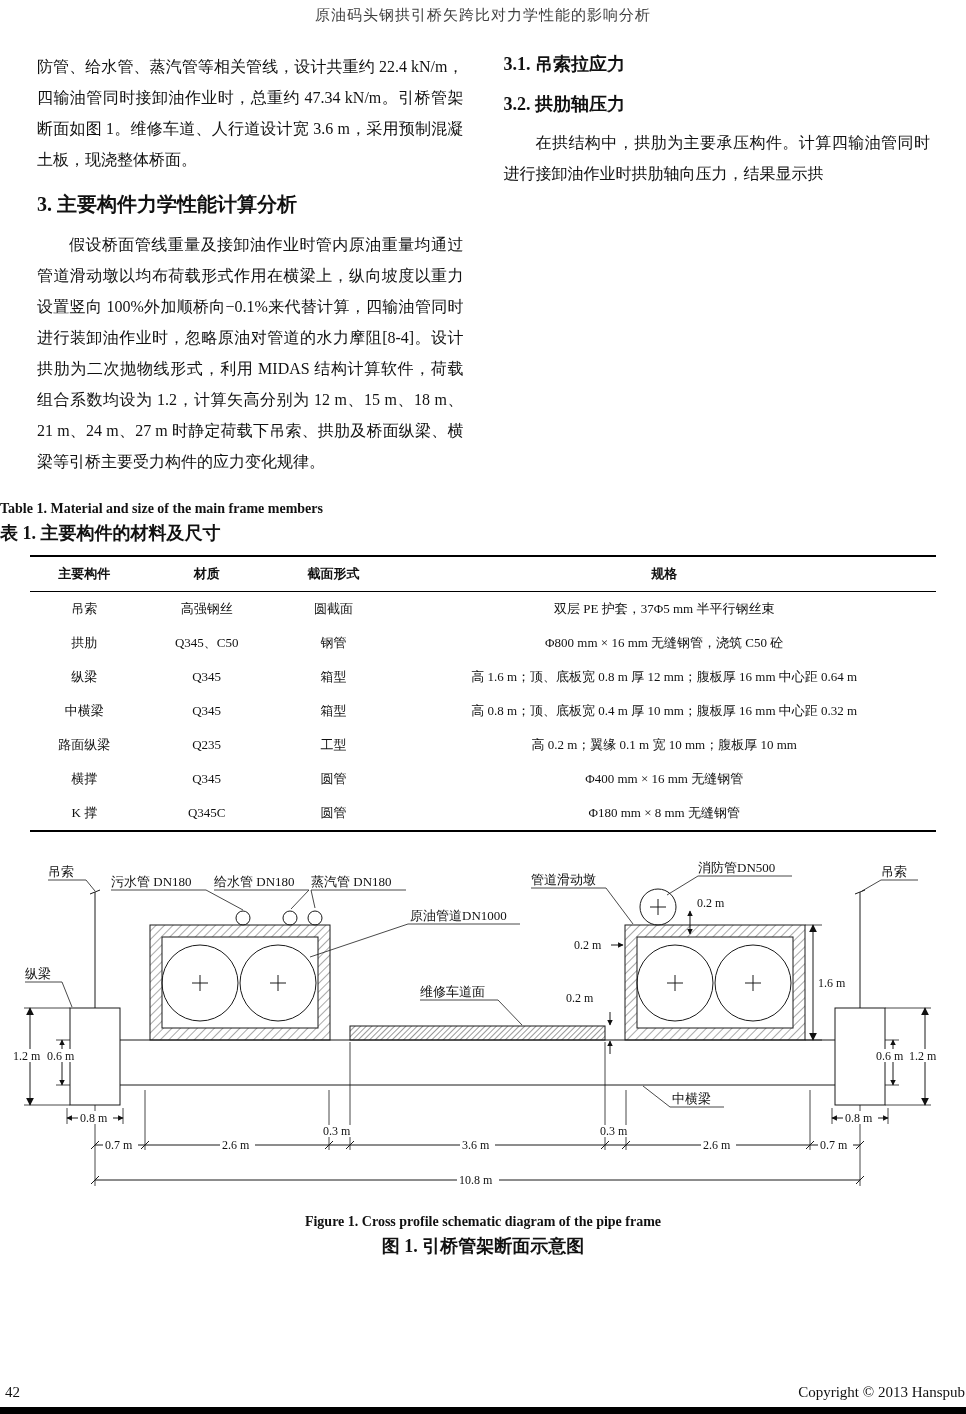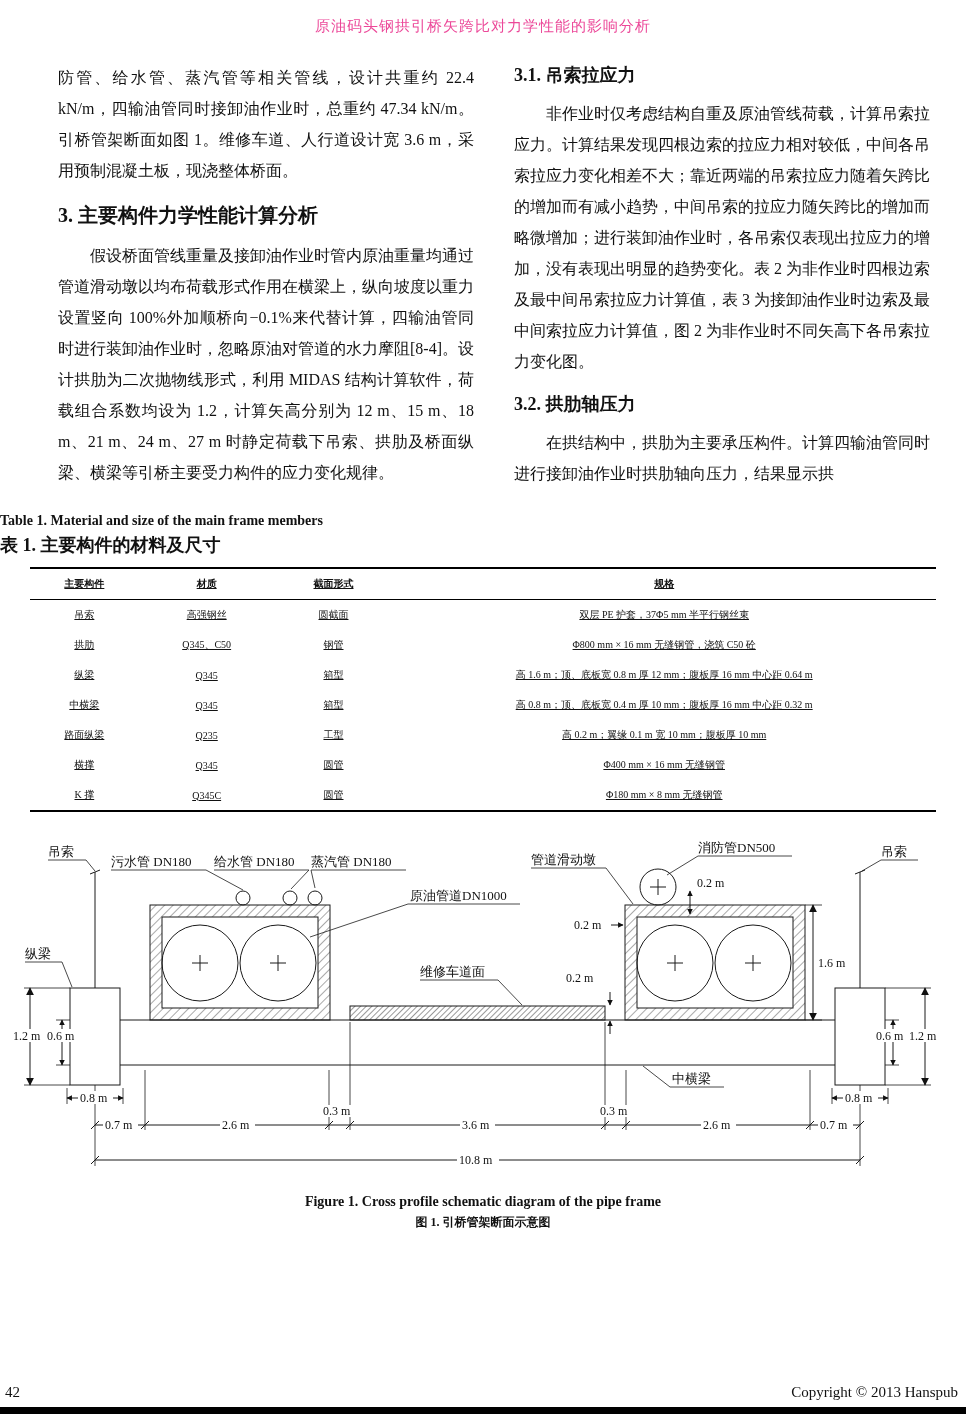--- a/index.html
+++ b/index.html
@@ -1,63 +1,62 @@
 <!DOCTYPE html>
 <html><head>
 <meta charset="utf-8">
 <style>
   html,body{margin:0;padding:0;background:#888;}
   .page{
     position:relative;width:966px;height:1414px;margin:0 auto;background:#fff;
     font-family:"Liberation Serif","DejaVu Serif",serif;color:#111;overflow:hidden;
   }
-  .hdr{padding-top:17px;text-align:center;font-size:15px;color:#ec4899;letter-spacing:1px;}
-  .cols{display:flex;gap:40px;padding:26px 36px 0 58px;justify-content:space-between;}
+  .hdr{padding-top:6px;text-align:center;font-size:15px;color:#404040;letter-spacing:1px;}
+  .cols{display:flex;gap:40px;padding:26px 36px 0 37px;justify-content:space-between;}
   .col{flex:1;min-width:0;font-size:16px;line-height:31px;text-align:justify;}
   .col p{margin:0;}
   .indent{text-indent:2em;}
   .h-sec{font-size:20px;font-weight:bold;margin:15px 0 11px;text-align:left;line-height:28px;}
   .h-sub{font-size:18px;font-weight:bold;margin:0 0 10px;text-align:left;line-height:26px;}
   .h-sub2{font-size:18px;font-weight:bold;margin:14px 0 10px;text-align:left;line-height:26px;}
   .tbl-cap{margin-top:24px;text-align:left;font-weight:bold;}
   .tbl-cap .en{font-size:14px;}
   .tbl-cap .zh{font-size:18px;margin-top:4px;}
   table.mat{
     width:906px;margin:10px auto 9px;border-collapse:collapse;
-    border-top:2px solid #000;border-bottom:2px solid #000;font-size:10px;text-decoration:underline;
+    border-top:2px solid #000;border-bottom:2px solid #000;font-size:13px;
   }
   table.mat th{border-bottom:1px solid #000;padding:8px 4px;font-weight:bold;text-align:center;}
   table.mat td{padding:8px 4px;text-align:center;}
   .fig-wrap{margin:18px 0 0 10px;}
   .fig-cap{margin-top:10px;text-align:center;font-weight:bold;}
   .fig-cap .en{font-size:14px;}
-  .fig-cap .zh{font-size:12px;margin-top:4px;}
+  .fig-cap .zh{font-size:18px;margin-top:4px;}
   svg text{font-family:"Liberation Serif","DejaVu Serif",serif;fill:#111;}
   .lbl{font-size:13px;}
   .dim{font-size:12px;}
   .footer{position:absolute;left:0;right:0;bottom:13px;display:flex;justify-content:space-between;
-    padding:0 8px 0 5px;font-size:15px;}
+    padding:0 1px 0 5px;font-size:15px;}
   .bottom-bar{position:absolute;left:0;bottom:0;width:100%;height:7px;background:#000;}
 </style>
 </head>
 <body>
 
 <div class="page">
 
   <div class="hdr">原油码头钢拱引桥矢跨比对力学性能的影响分析</div>
 
   <div class="cols">
     <div class="col">
       <p>防管、给水管、蒸汽管等相关管线，设计共重约 22.4 kN/m，四输油管同时接卸油作业时，总重约 47.34 kN/m。引桥管架断面如图 1。维修车道、人行道设计宽 3.6 m，采用预制混凝土板，现浇整体桥面。</p>
       <div class="h-sec">3. 主要构件力学性能计算分析</div>
       <p class="indent">假设桥面管线重量及接卸油作业时管内原油重量均通过管道滑动墩以均布荷载形式作用在横梁上，纵向坡度以重力设置竖向 100%外加顺桥向−0.1%来代替计算，四输油管同时进行装卸油作业时，忽略原油对管道的水力摩阻[8-4]。设计拱肋为二次抛物线形式，利用 MIDAS 结构计算软件，荷载组合系数均设为 1.2，计算矢高分别为 12 m、15 m、18 m、21 m、24 m、27 m 时静定荷载下吊索、拱肋及桥面纵梁、横梁等引桥主要受力构件的应力变化规律。</p>
     </div>
     <div class="col">
       <div class="h-sub">3.1. 吊索拉应力</div>
-      <p class="indent">非作业时仅考虑结构自重及原油管线荷载，计算吊索拉应力。计算结果发现四根边索的拉应力相对较低，中间各吊索拉应力变化相差不大；靠近两端的吊索拉应力随着矢跨比的增加而有减小趋势，中间吊索的拉应力随矢跨比的增加而略微增加；进行装卸油作业时，各吊索仅表现出拉应力的增加，没有表现出明显的趋势变化。表 2 为非作业时四根边索及最中间吊索拉应力计算值，表 3 为接卸油作业时边索及最中间索拉应力计算值，图 2 为非作业时不同矢高下各吊索拉力变化图。</p>
       <div class="h-sub2">3.2. 拱肋轴压力</div>
       <p class="indent">在拱结构中，拱肋为主要承压构件。计算四输油管同时进行接卸油作业时拱肋轴向压力，结果显示拱</p>
     </div>
   </div>
 
   <div class="tbl-cap">
     <div class="en">Table 1. Material and size of the main frame members</div>
     <div class="zh">表 1. 主要构件的材料及尺寸</div>
   </div>
 

